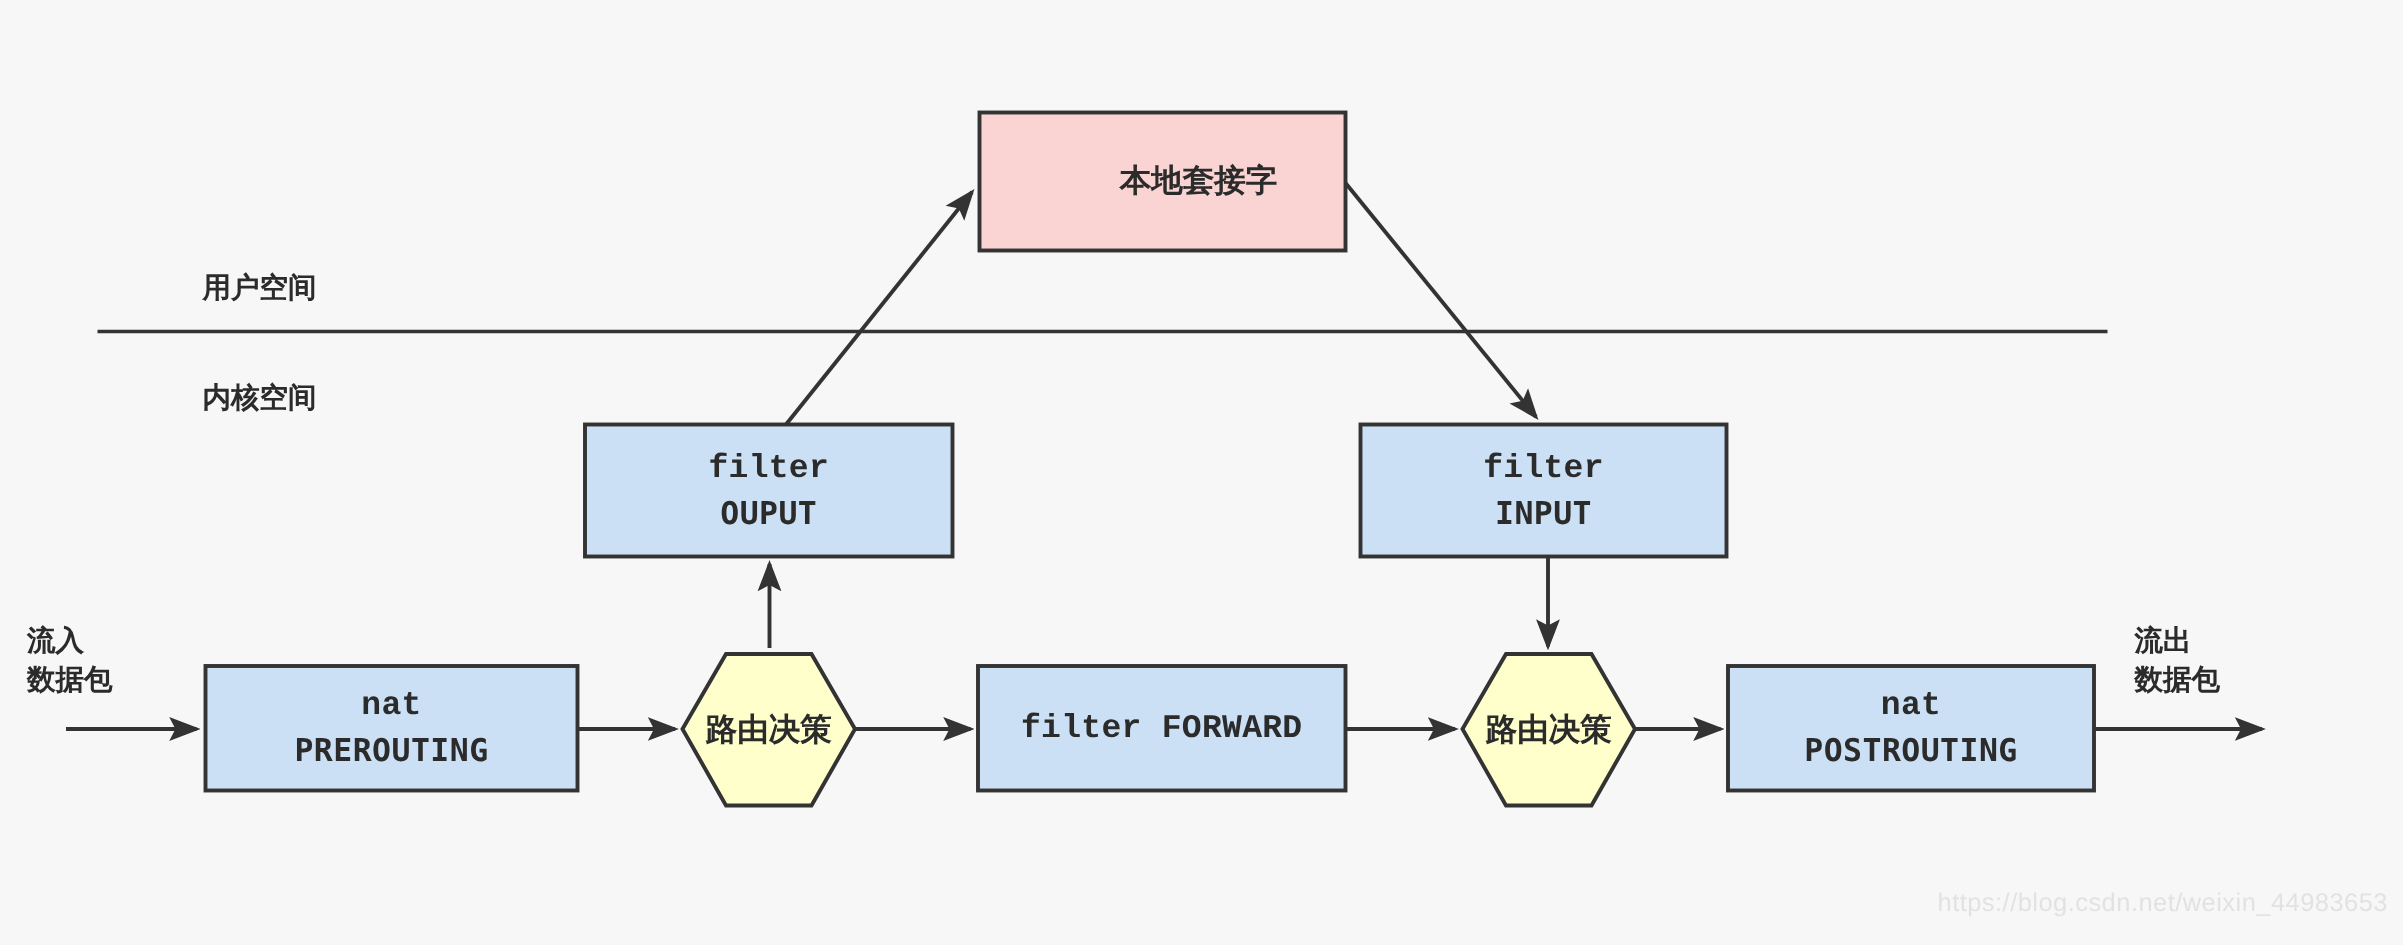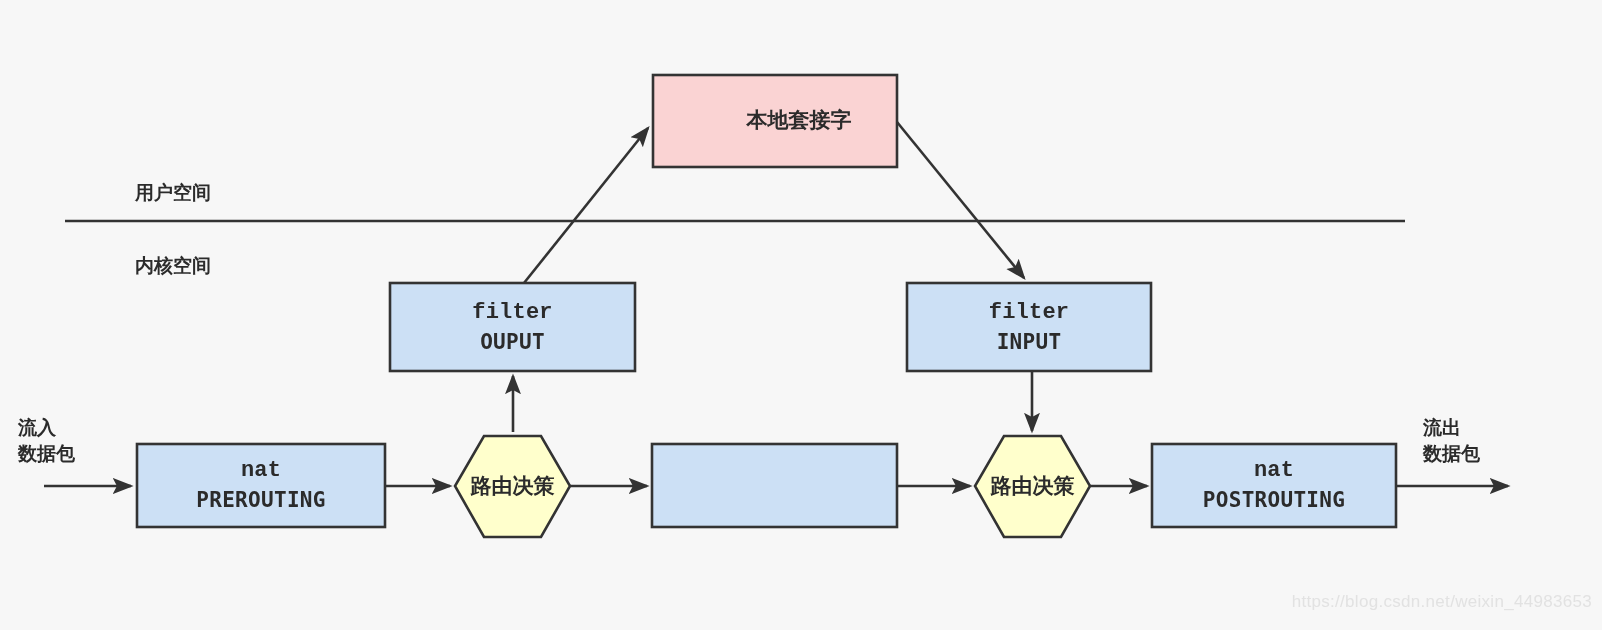--- a/index.html
+++ b/index.html
@@ -162,20 +162,23 @@
 
   <div class="node-label" style="left:137px; top:444px; width:248px; height:83px;">
     <span class="lbl-line-a">nat</span>
     <span class="lbl-line-b">PREROUTING</span>
   </div>
 
   <div class="node-label" style="left:455px; top:436px; width:115px; height:101px;">
     <span class="lbl-cjk">路由决策</span>
   </div>
 
+  <div class="node-label" style="left:652px; top:444px; width:245px; height:83px;">
+    <span class="lbl-line-a">filter FORWARD</span>
+  </div>
 
   <div class="node-label" style="left:975px; top:436px; width:115px; height:101px;">
     <span class="lbl-cjk">路由决策</span>
   </div>
 
   <div class="node-label" style="left:1152px; top:444px; width:244px; height:83px;">
     <span class="lbl-line-a">nat</span>
     <span class="lbl-line-b">POSTROUTING</span>
   </div>
 

